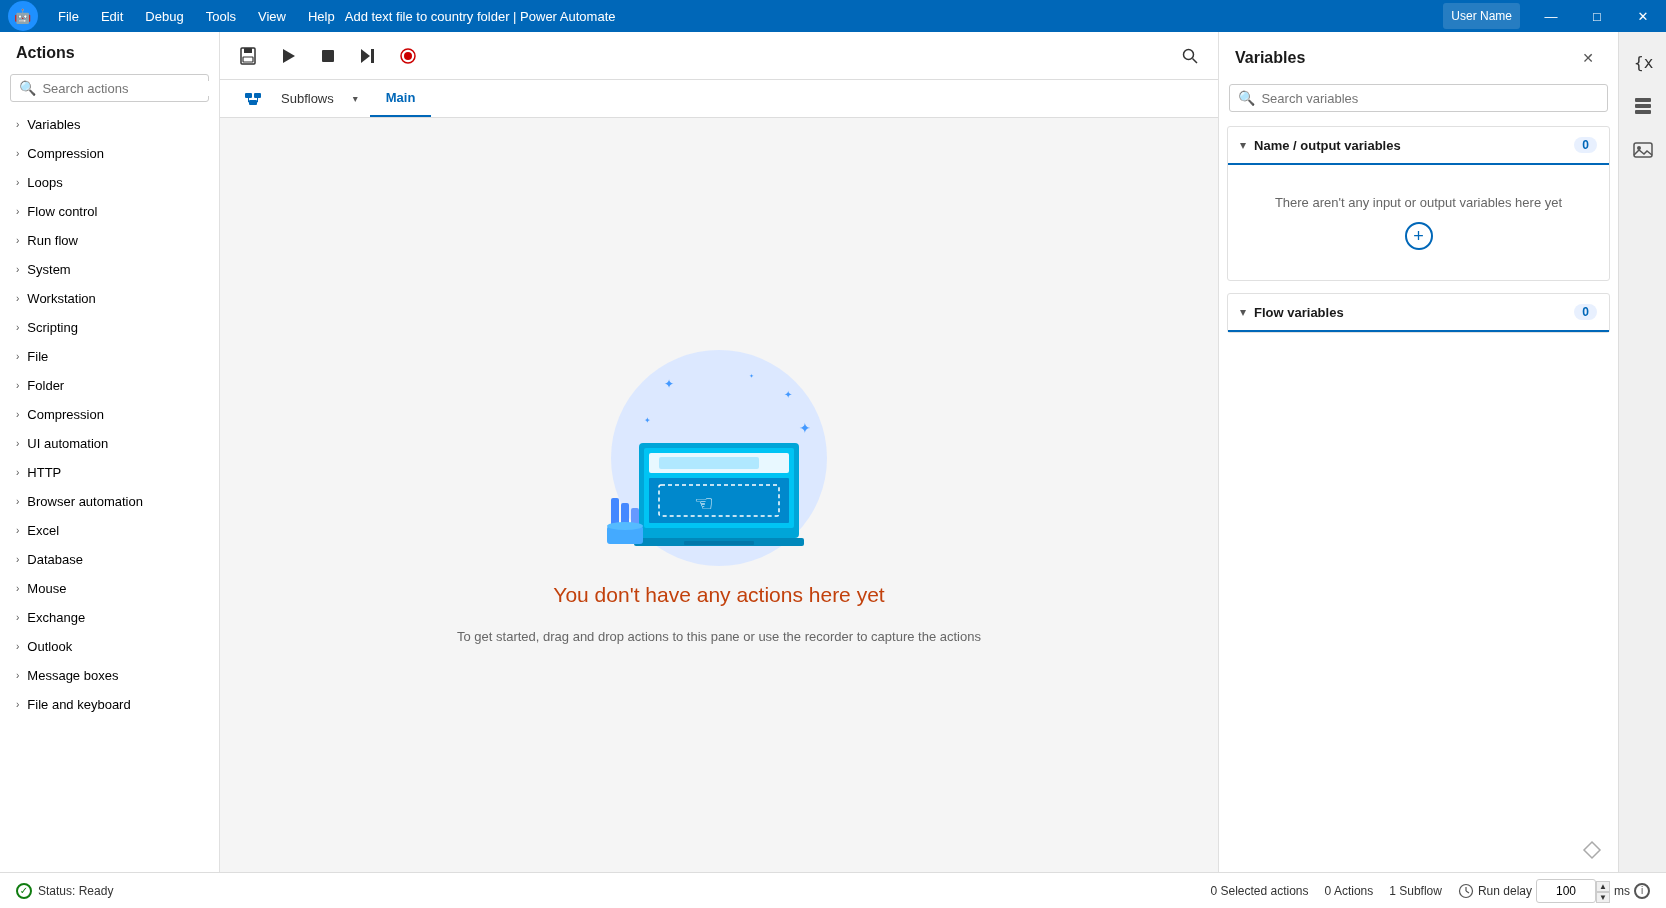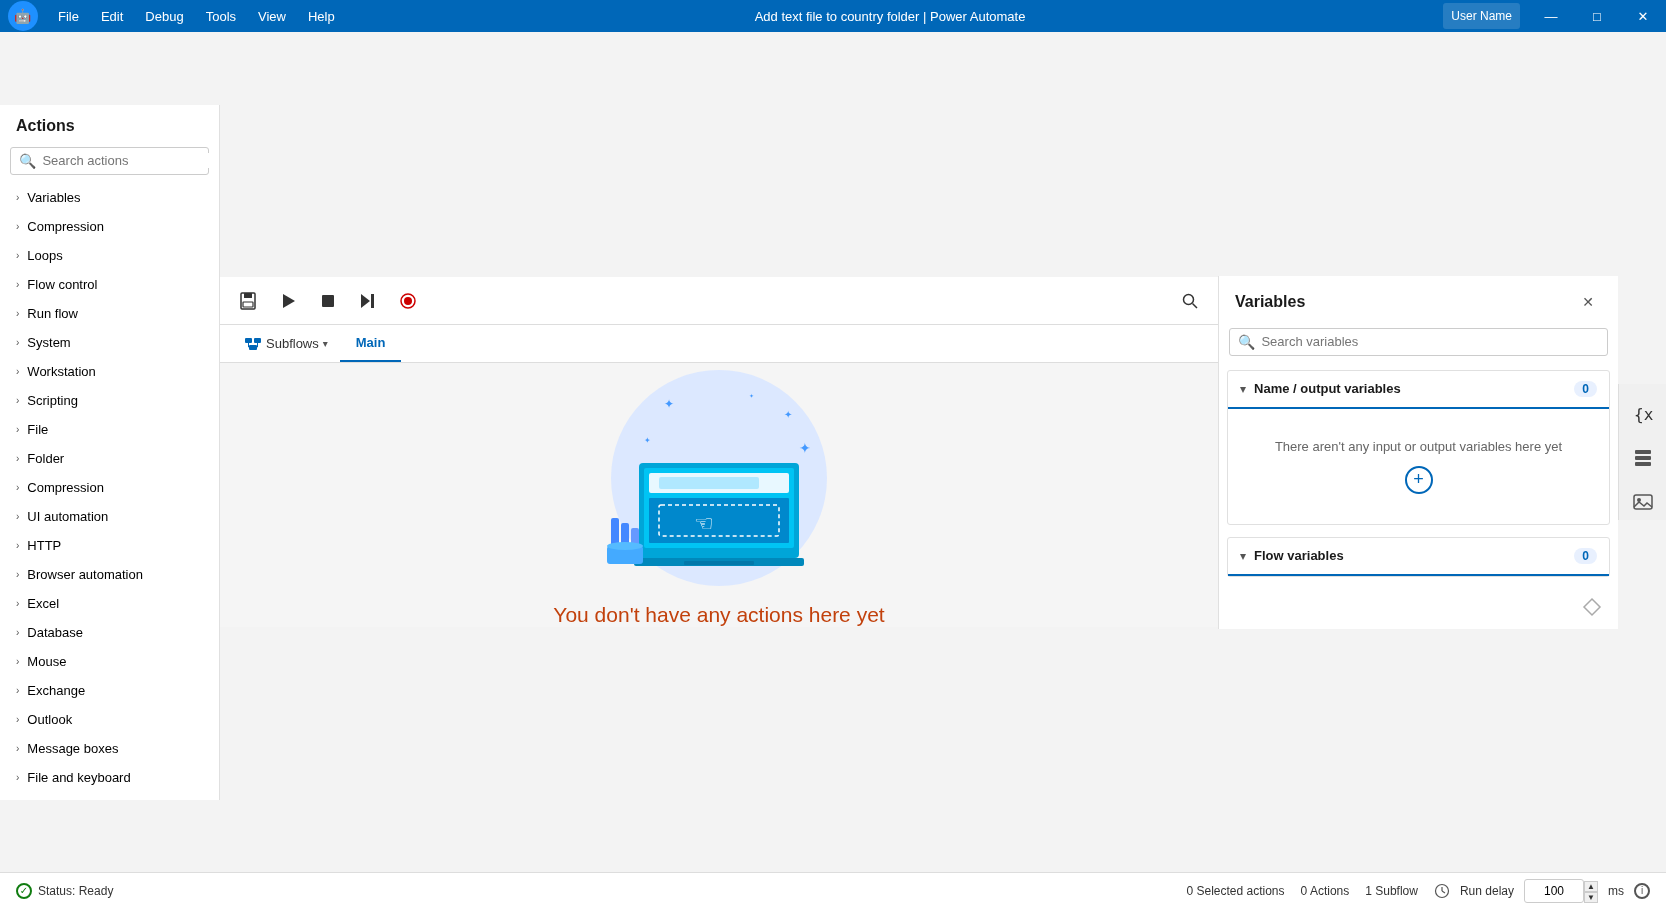--- a/index.html
+++ b/index.html
@@ -21,21 +21,21 @@
       align-items: center;
       gap: 2px;
     }
     .title-bar-menus span {
       padding: 4px 10px;
       cursor: pointer;
       border-radius: 3px;
     }
     .title-bar-center {
       flex: 1;
-      text-align: center;
+      text-align: left;
       font-size: 13px;
     }
     .title-btn {
       width: 46px;
       height: 32px;
       display: flex;
       align-items: center;
       justify-content: center;
       cursor: pointer;
       color: white;
@@ -64,21 +64,20 @@
       border-radius: 3px;
       font-size: 12px;
       color: white;
     }
 
     
     .app-body {
       display: flex;
       flex: 1;
       overflow: hidden;
-      align-items: center;
     }
 
     
     .actions-panel {
       width: 220px;
       background: white;
       border-right: 1px solid #e0e0e0;
       display: flex;
       flex-direction: column;
       flex-shrink: 0;
@@ -154,21 +153,21 @@
     .tabs-bar {
       background: white;
       border-bottom: 1px solid #ddd;
       display: flex;
       align-items: center;
       padding: 0 12px;
     }
     .subflows-btn {
       display: flex;
       align-items: center;
-      gap: 4px;
+      gap: 19px;
       padding: 10px 12px;
       cursor: pointer;
       color: #333;
       font-size: 13px;
     }
     .tab {
       padding: 10px 16px;
       cursor: pointer;
       color: #555;
       border-bottom: 2px solid transparent;
@@ -358,21 +357,21 @@
     }
     .status-dot::after {
       content: '✓';
       font-size: 10px;
       color: #107c10;
     }
     .status-spacer { flex: 1; }
     .run-delay-area {
       display: flex;
       align-items: center;
-      gap: 10px;
+      gap: 4px;
     }
     .run-delay-input {
       width: 60px;
       height: 24px;
       border: 1px solid #ccc;
       border-radius: 3px;
       text-align: center;
       font-size: 12px;
     }
     .spinner-btns {
@@ -622,20 +621,22 @@
 
           <rect x="22" y="155" width="8" height="30" rx="2" fill="#4488ff"></rect>
           <rect x="32" y="160" width="8" height="25" rx="2" fill="#4488ff"></rect>
           <rect x="42" y="165" width="8" height="20" rx="2" fill="#6699ff"></rect>
 
           <rect x="18" y="183" width="36" height="18" rx="3" fill="#44aaff"></rect>
           <ellipse cx="36" cy="183" rx="18" ry="4" fill="#55bbff"></ellipse>
         </svg>
       </div>
       <div class="empty-title">You don't have any actions here yet</div>
+      <div class="empty-subtitle">To get started, drag and drop actions to this pane
+or use the recorder to capture the actions</div>
     </div>
   </div>
 
   <div class="variables-panel">
     <div class="var-panel-header">
       <div class="var-panel-title">Variables</div>
       <div class="var-close-btn">✕</div>
     </div>
     <div class="var-search-box">
       <span class="search-icon">🔍</span>

